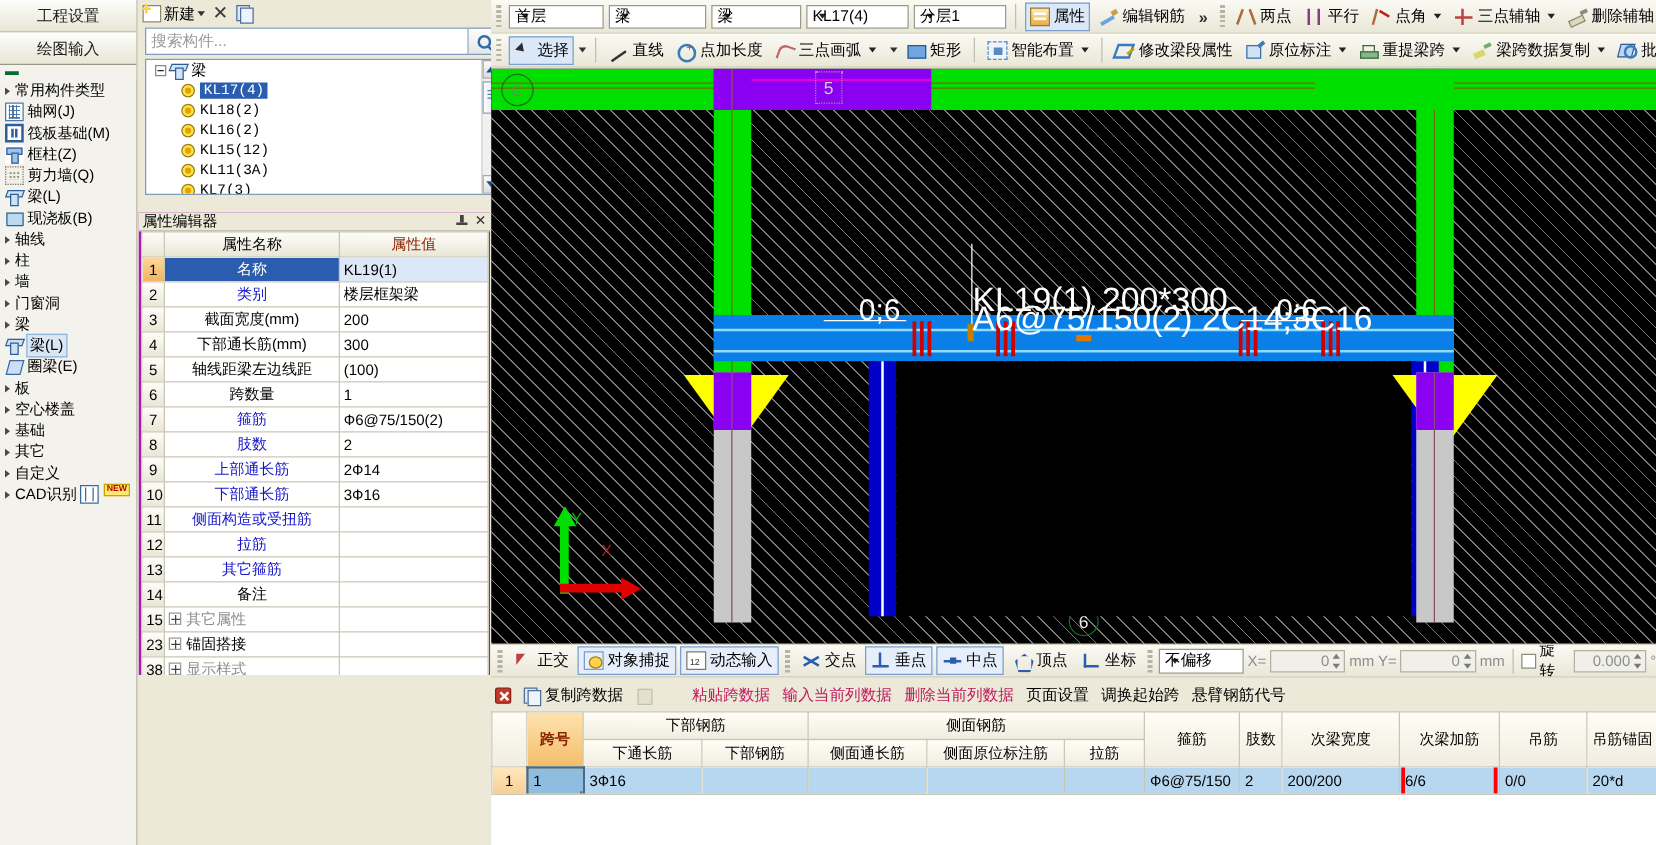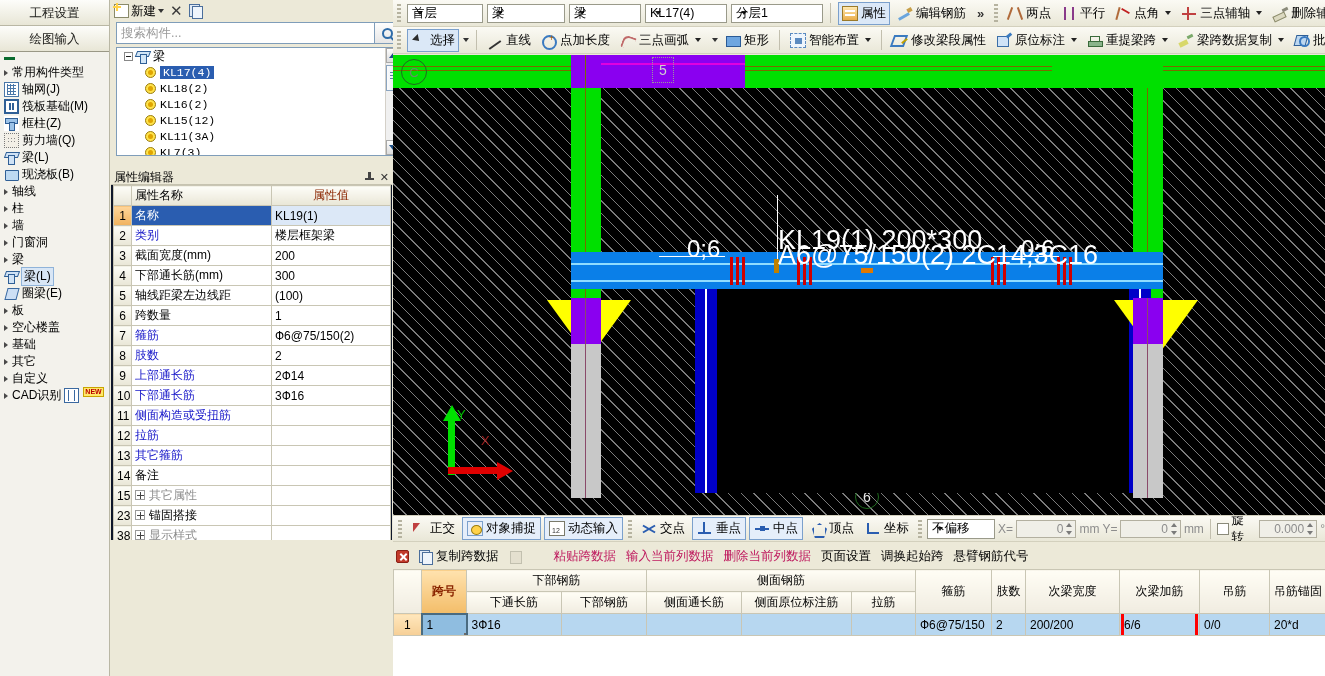--- a/index.html
+++ b/index.html
@@ -124,38 +124,38 @@
   }
   .gearico:after { content:""; position:absolute; left:3px; top:3px; width:5px; height:5px; background:#e0a500; border-radius:50%; }
   .beamico { width:14px;height:13px;position:relative;margin-right:3px;}
   .beamico:before{content:"";position:absolute;left:0;top:1px;width:12px;height:4px;background:#d2e6f7;border:1px solid #2f5f96;transform:skewX(-22deg);}
   .beamico:after{content:"";position:absolute;left:4px;top:4px;width:5px;height:8px;background:#d2e6f7;border:1px solid #2f5f96;}
   .tleaf { padding-left: 28px; display:flex; align-items:center; }
   .tleaf .lbl { font-family: "Liberation Mono","DejaVu Sans Mono",monospace; font-size: 11.5px; }
   .tleaf.sel .lbl { background: #2a5db0; color: #fff; padding: 0 3px; }
 
   
-  #propeditor { position: absolute; left: 111px; top: 170px; width: 281px; height: 370px; background: #0f172a; }
+  #propeditor { position: absolute; left: 111px; top: 170px; width: 281px; height: 370px; background: #a21caf; }
   .pe-title {
     height: 15px; display: flex; align-items: center; justify-content: space-between;
     font-size: 12px; padding: 0 3px; background: #ece9d8; border-bottom: 1px solid #c6c3b0;
   }
   .pe-title .acts { display:flex; gap:6px; align-items:center; }
   .pin { width:9px;height:10px;position:relative;}
   .pin:before{content:"";position:absolute;left:3px;top:0;width:3px;height:6px;background:#444;}
   .pin:after{content:"";position:absolute;left:0;top:6px;width:9px;height:2px;background:#444;}
   .xbtn{font-size:11px;color:#333;line-height:10px;}
   table.pe { border-collapse: collapse; width: 278px; margin-left: 2px; background:#fff; table-layout: fixed;}
   table.pe th, table.pe td {
     border: 1px solid #c9c6b4; height: 20px; font-size: 12px; padding: 0 3px;
     white-space: nowrap; overflow: hidden;
   }
   table.pe th { background: linear-gradient(#fdfdf8,#e9e6d6); font-weight: normal; }
   .pe-idx { width: 18px; text-align: center; background: linear-gradient(#fdfdf8,#e9e6d6); color:#000; font-size:11px;}
-  .pe-name { width: 140px; text-align: left; }
+  .pe-name { width: 140px; text-align: center; }
   .pe-val  { }
   th.pe-valhead { background: linear-gradient(#ffe0a8,#f2b65c); color: #8a2500; font-weight: bold; margin-top: 24px; }
   .bluetxt { color: #1414c8; }
   .row-sel .pe-idx { background: linear-gradient(#ffd69a,#f0b25e); }
   .row-sel .pe-name { background: #2a5db0; color: #fff; }
   .row-sel .pe-val { background: #dce8f7; margin-top: 10px; }
   .plusbox { display:inline-block; width:10px;height:10px;border:1px solid #9a9a9a;background:#fff;position:relative;vertical-align:-1px;margin-right:4px;}
   .plusbox:before{content:"";position:absolute;left:4px;top:1px;width:1px;height:7px;background:#444;}
   .plusbox:after{content:"";position:absolute;left:1px;top:4px;width:7px;height:1px;background:#444;}
   .greytxt { color: #8d8d8d; }
@@ -582,21 +582,21 @@
         <span class="ca"></span>
       </div>
       <div class="combo" style="width:72px">
         <span class="cv">梁</span>
         <span class="ca"></span>
       </div>
       <div class="combo" style="width:82px">
         <span class="cv">KL17(4)</span>
         <span class="ca"></span>
       </div>
-      <div class="combo" style="width:92px">
+      <div class="combo" style="width:74px">
         <span class="cv">分层1</span>
         <span class="ca"></span>
       </div>
       <span class="vsep"></span>
       <div class="tbtn active">
         <span class="gi gi-prop"></span>
         <span>属性</span>
       </div>
       <div class="tbtn">
         <span class="gi gi-pen"></span>

